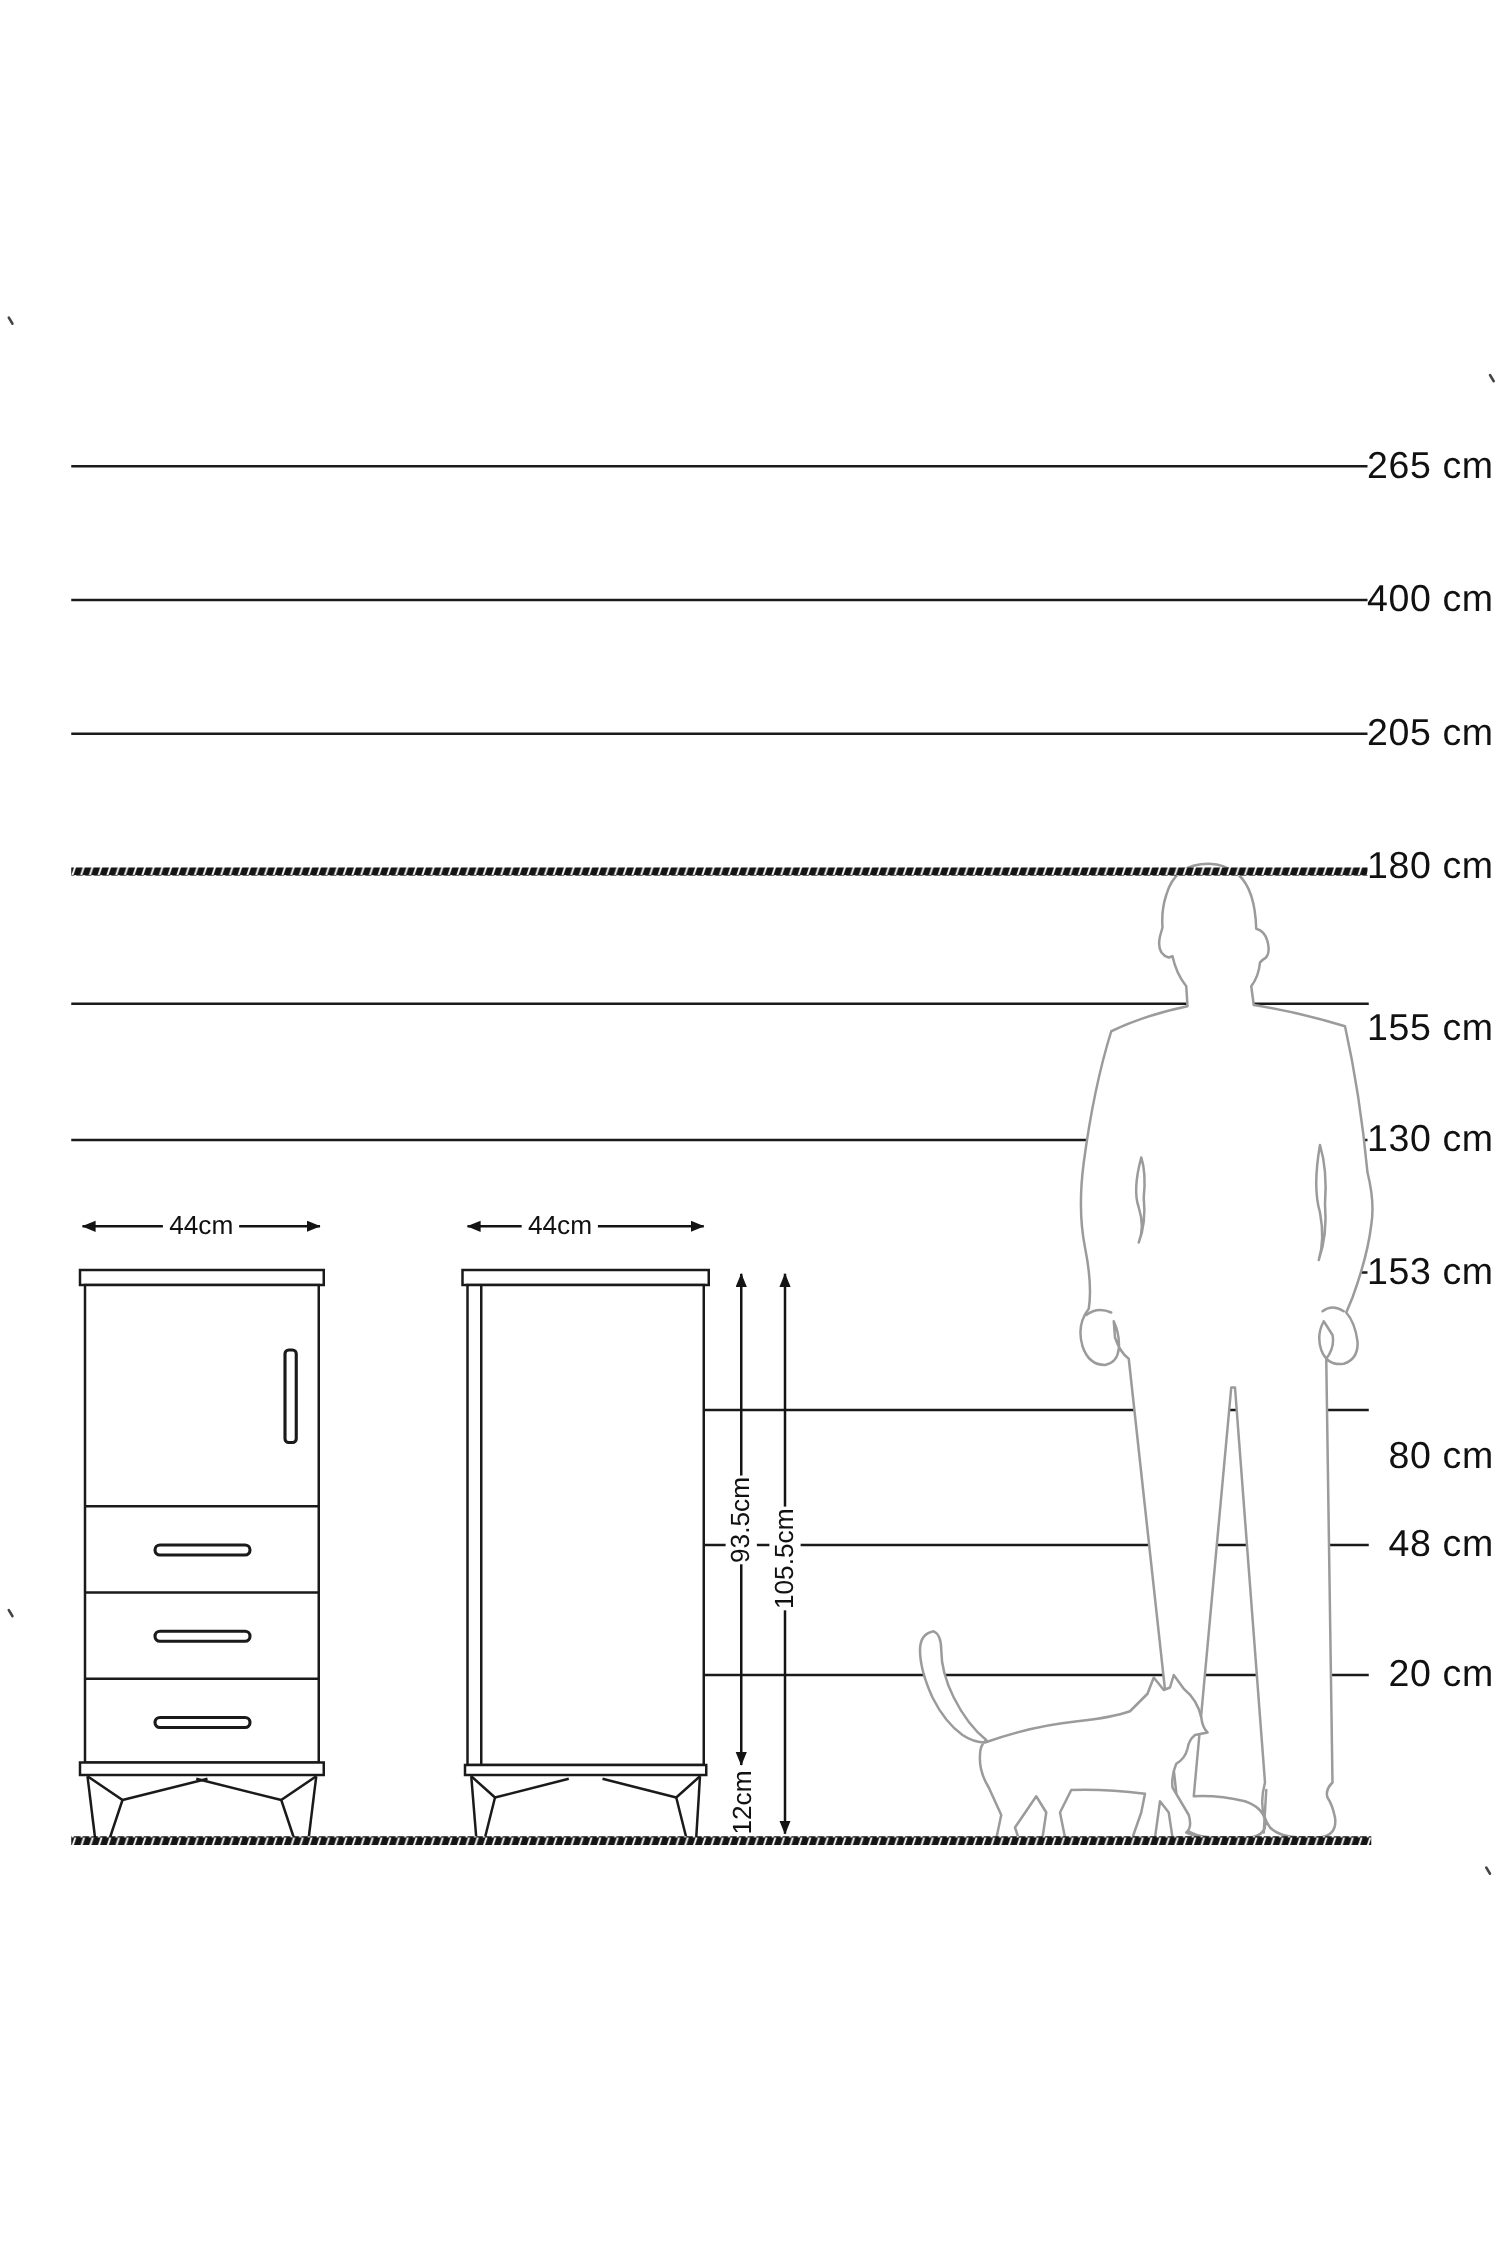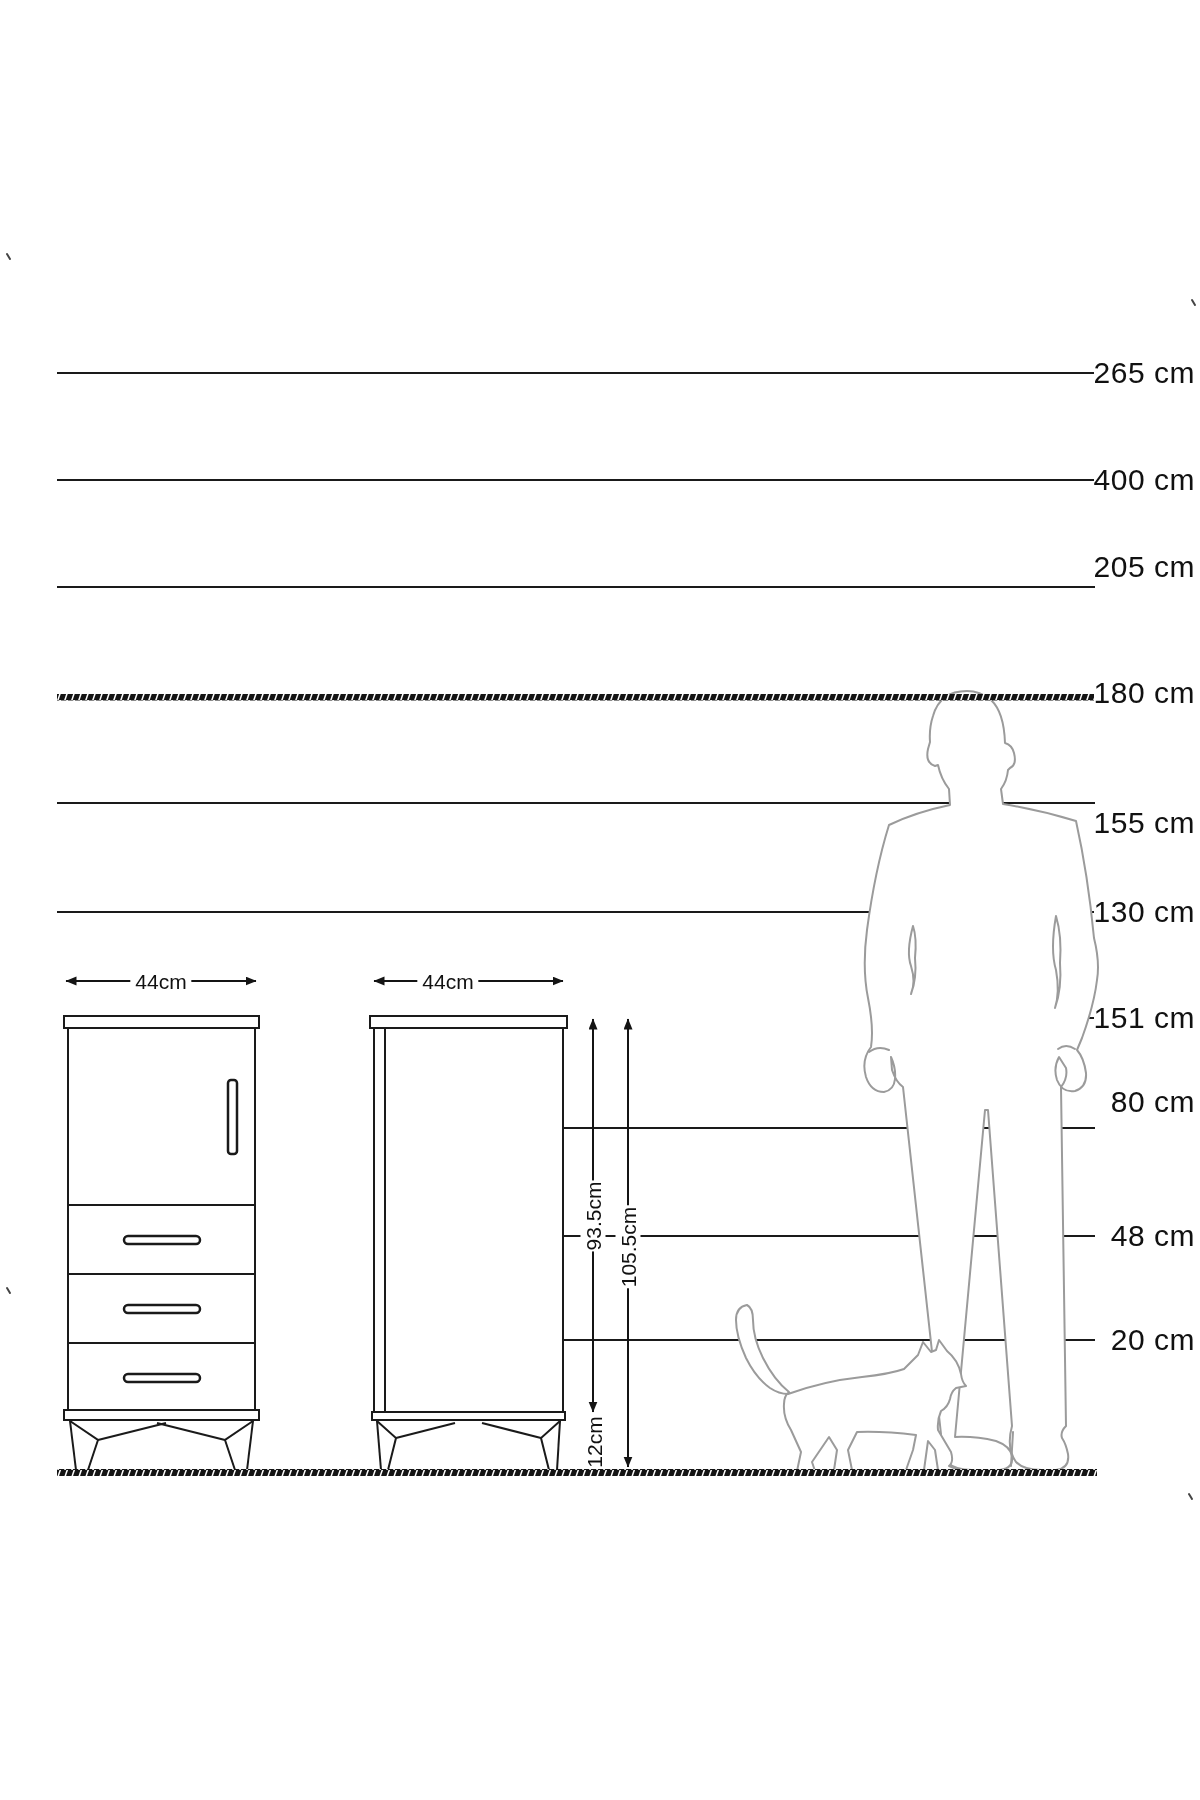--- a/index.html
+++ b/index.html
@@ -166,26 +166,26 @@
     <g stroke="#444" stroke-width="2" stroke-linecap="round">
       <path d="M7,254 l3,5"></path>
       <path d="M1192,300 l3,5"></path>
       <path d="M7,1288 l3,5"></path>
       <path d="M1189,1494 l3,5"></path>
     </g>
   </svg>
 
   <div class="lbl scale-lbl" style="top:358px">265 cm</div>
   <div class="lbl scale-lbl" style="top:465px">400 cm</div>
-  <div class="lbl scale-lbl" style="top:552px">205 cm</div>
+  <div class="lbl scale-lbl" style="top:572px">205 cm</div>
   <div class="lbl scale-lbl" style="top:678px">180 cm</div>
   <div class="lbl scale-lbl" style="top:808px">155 cm</div>
   <div class="lbl scale-lbl" style="top:897px">130 cm</div>
-  <div class="lbl scale-lbl" style="top:1003px">151 cm</div>
-  <div class="lbl scale-lbl" style="top:1087px">80 cm</div>
+  <div class="lbl scale-lbl" style="top:1003px">153 cm</div>
+  <div class="lbl scale-lbl" style="top:1150px">80 cm</div>
   <div class="lbl scale-lbl" style="top:1221px">48 cm</div>
   <div class="lbl scale-lbl" style="top:1325px">20 cm</div>
 
   <div class="lbl dim-lbl" style="left:161px;top:981px">44cm</div>
   <div class="lbl dim-lbl" style="left:448px;top:981px">44cm</div>
   <div class="lbl dim-lbl rot" style="left:593px;top:1216px">93.5cm</div>
   <div class="lbl dim-lbl rot" style="left:628px;top:1247px">105.5cm</div>
   <div class="lbl dim-lbl rot" style="left:594px;top:1442px">12cm</div>
 
 </div>

